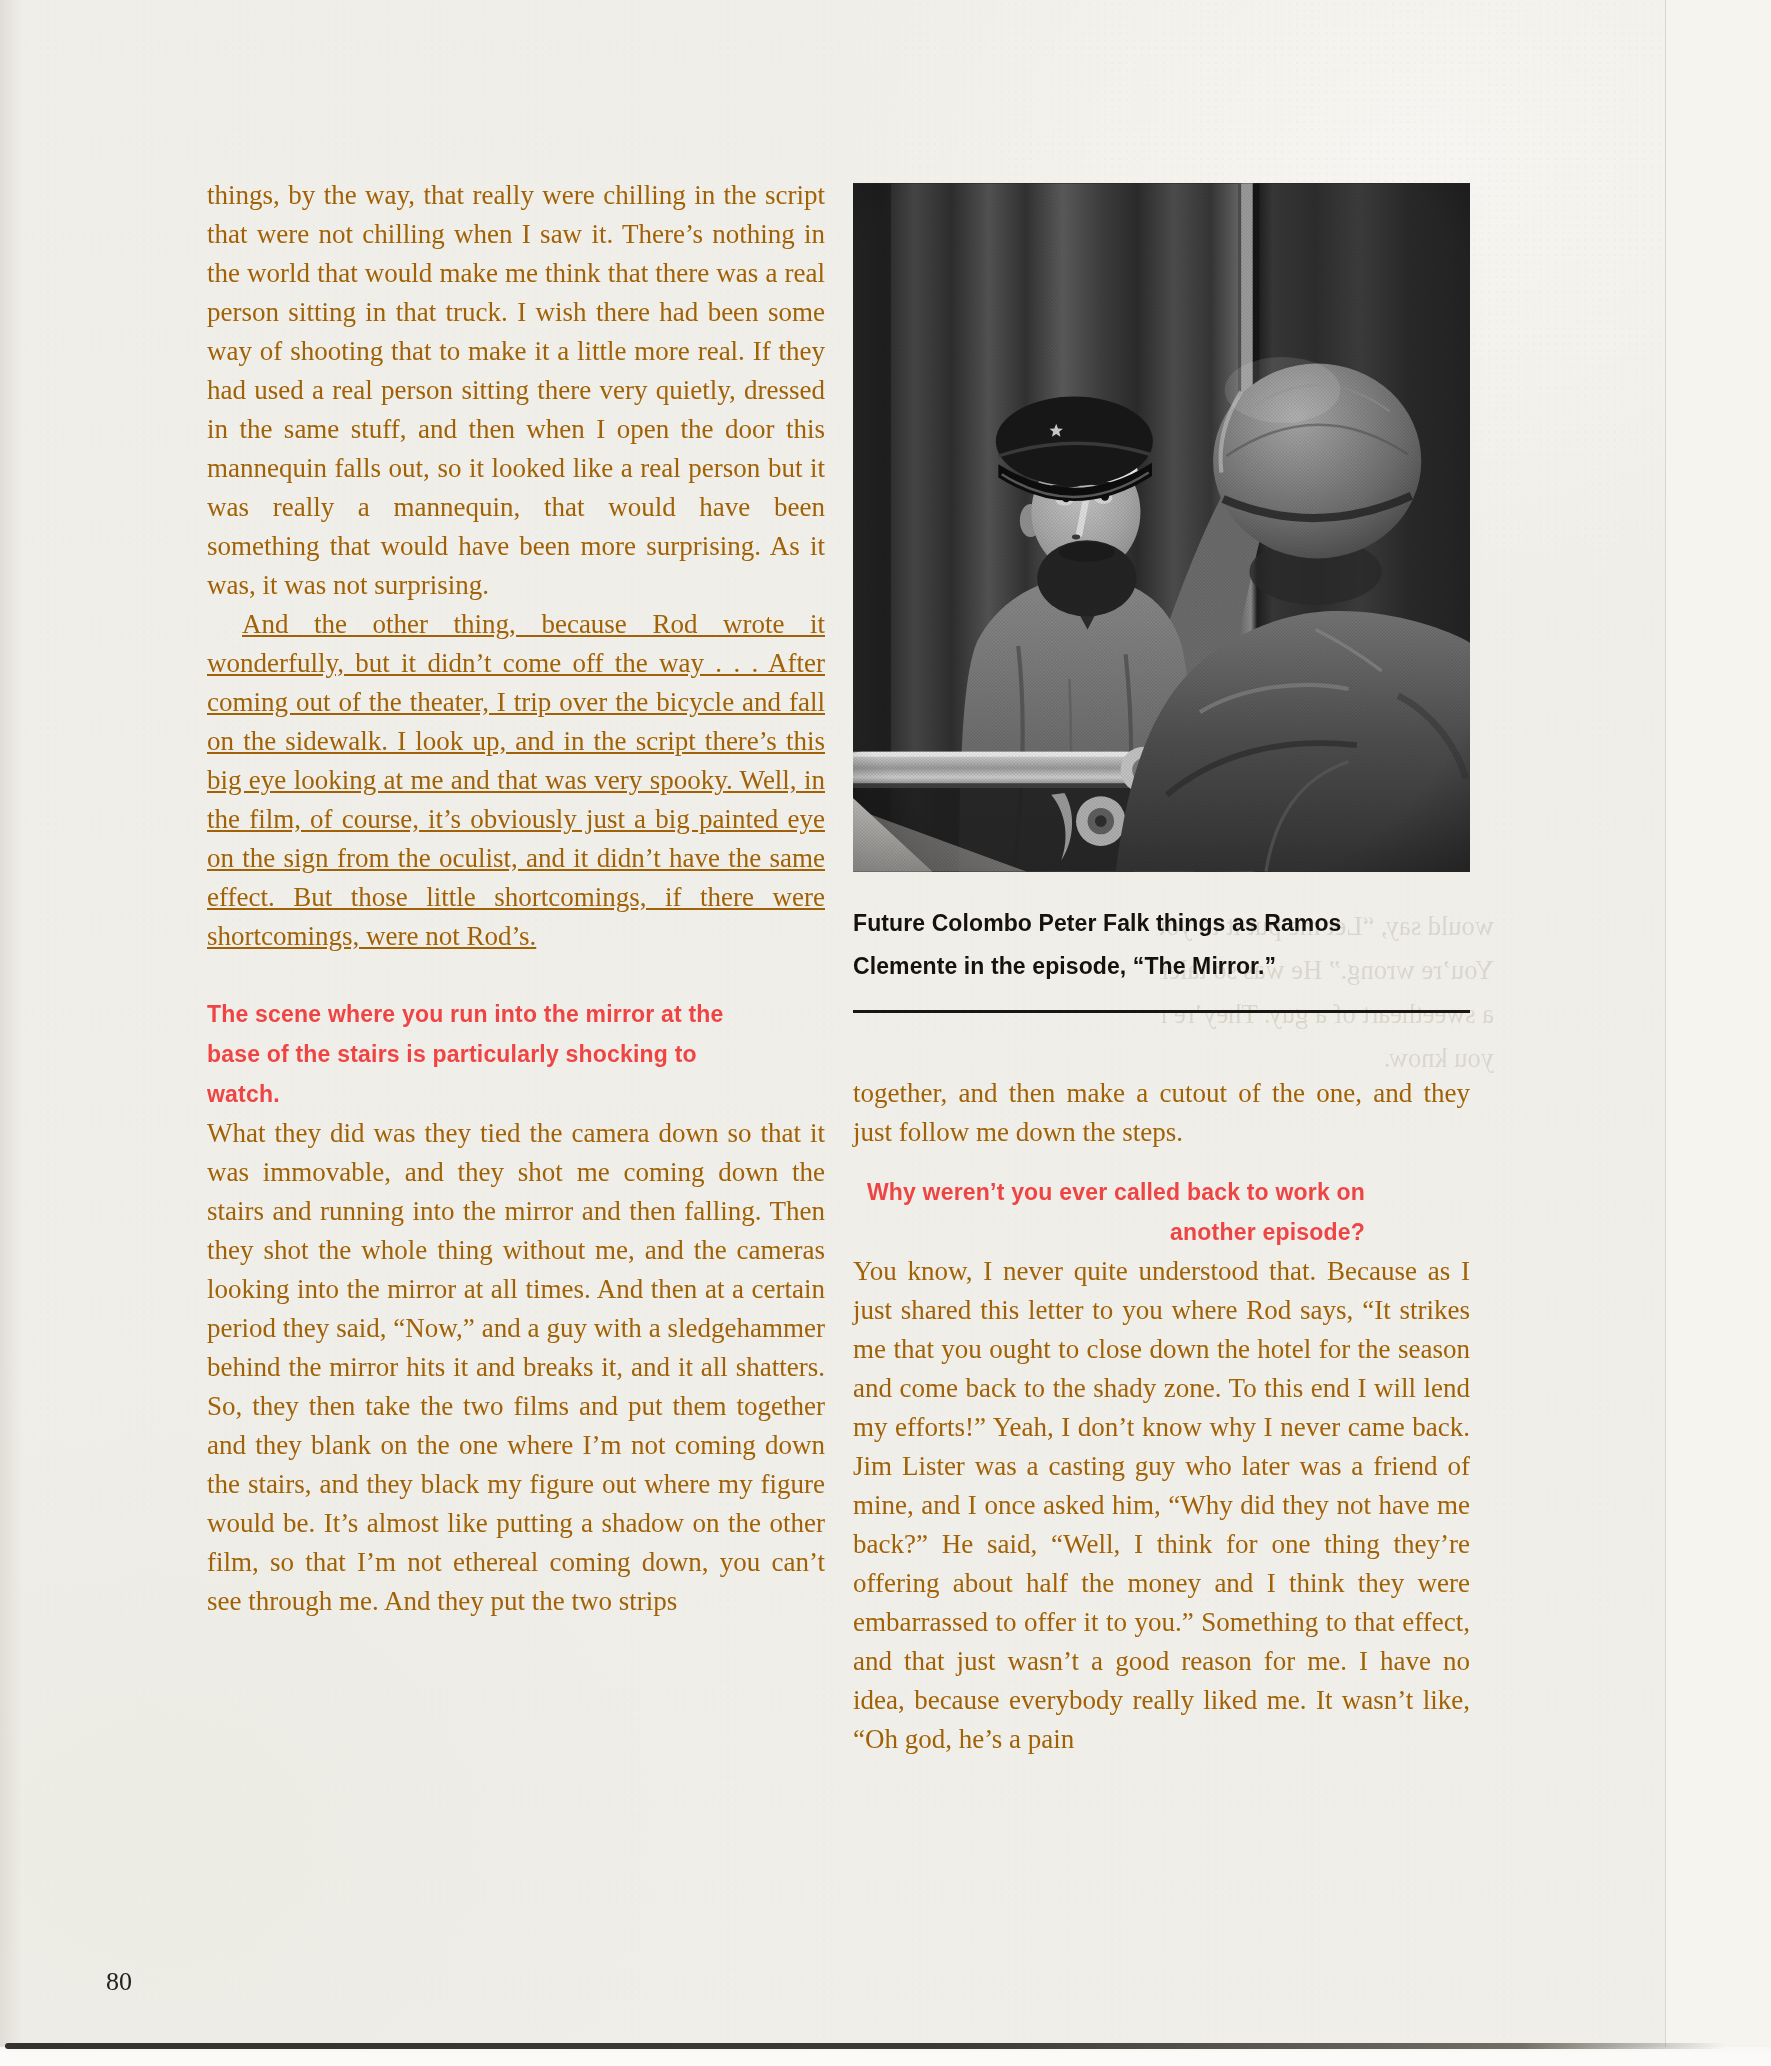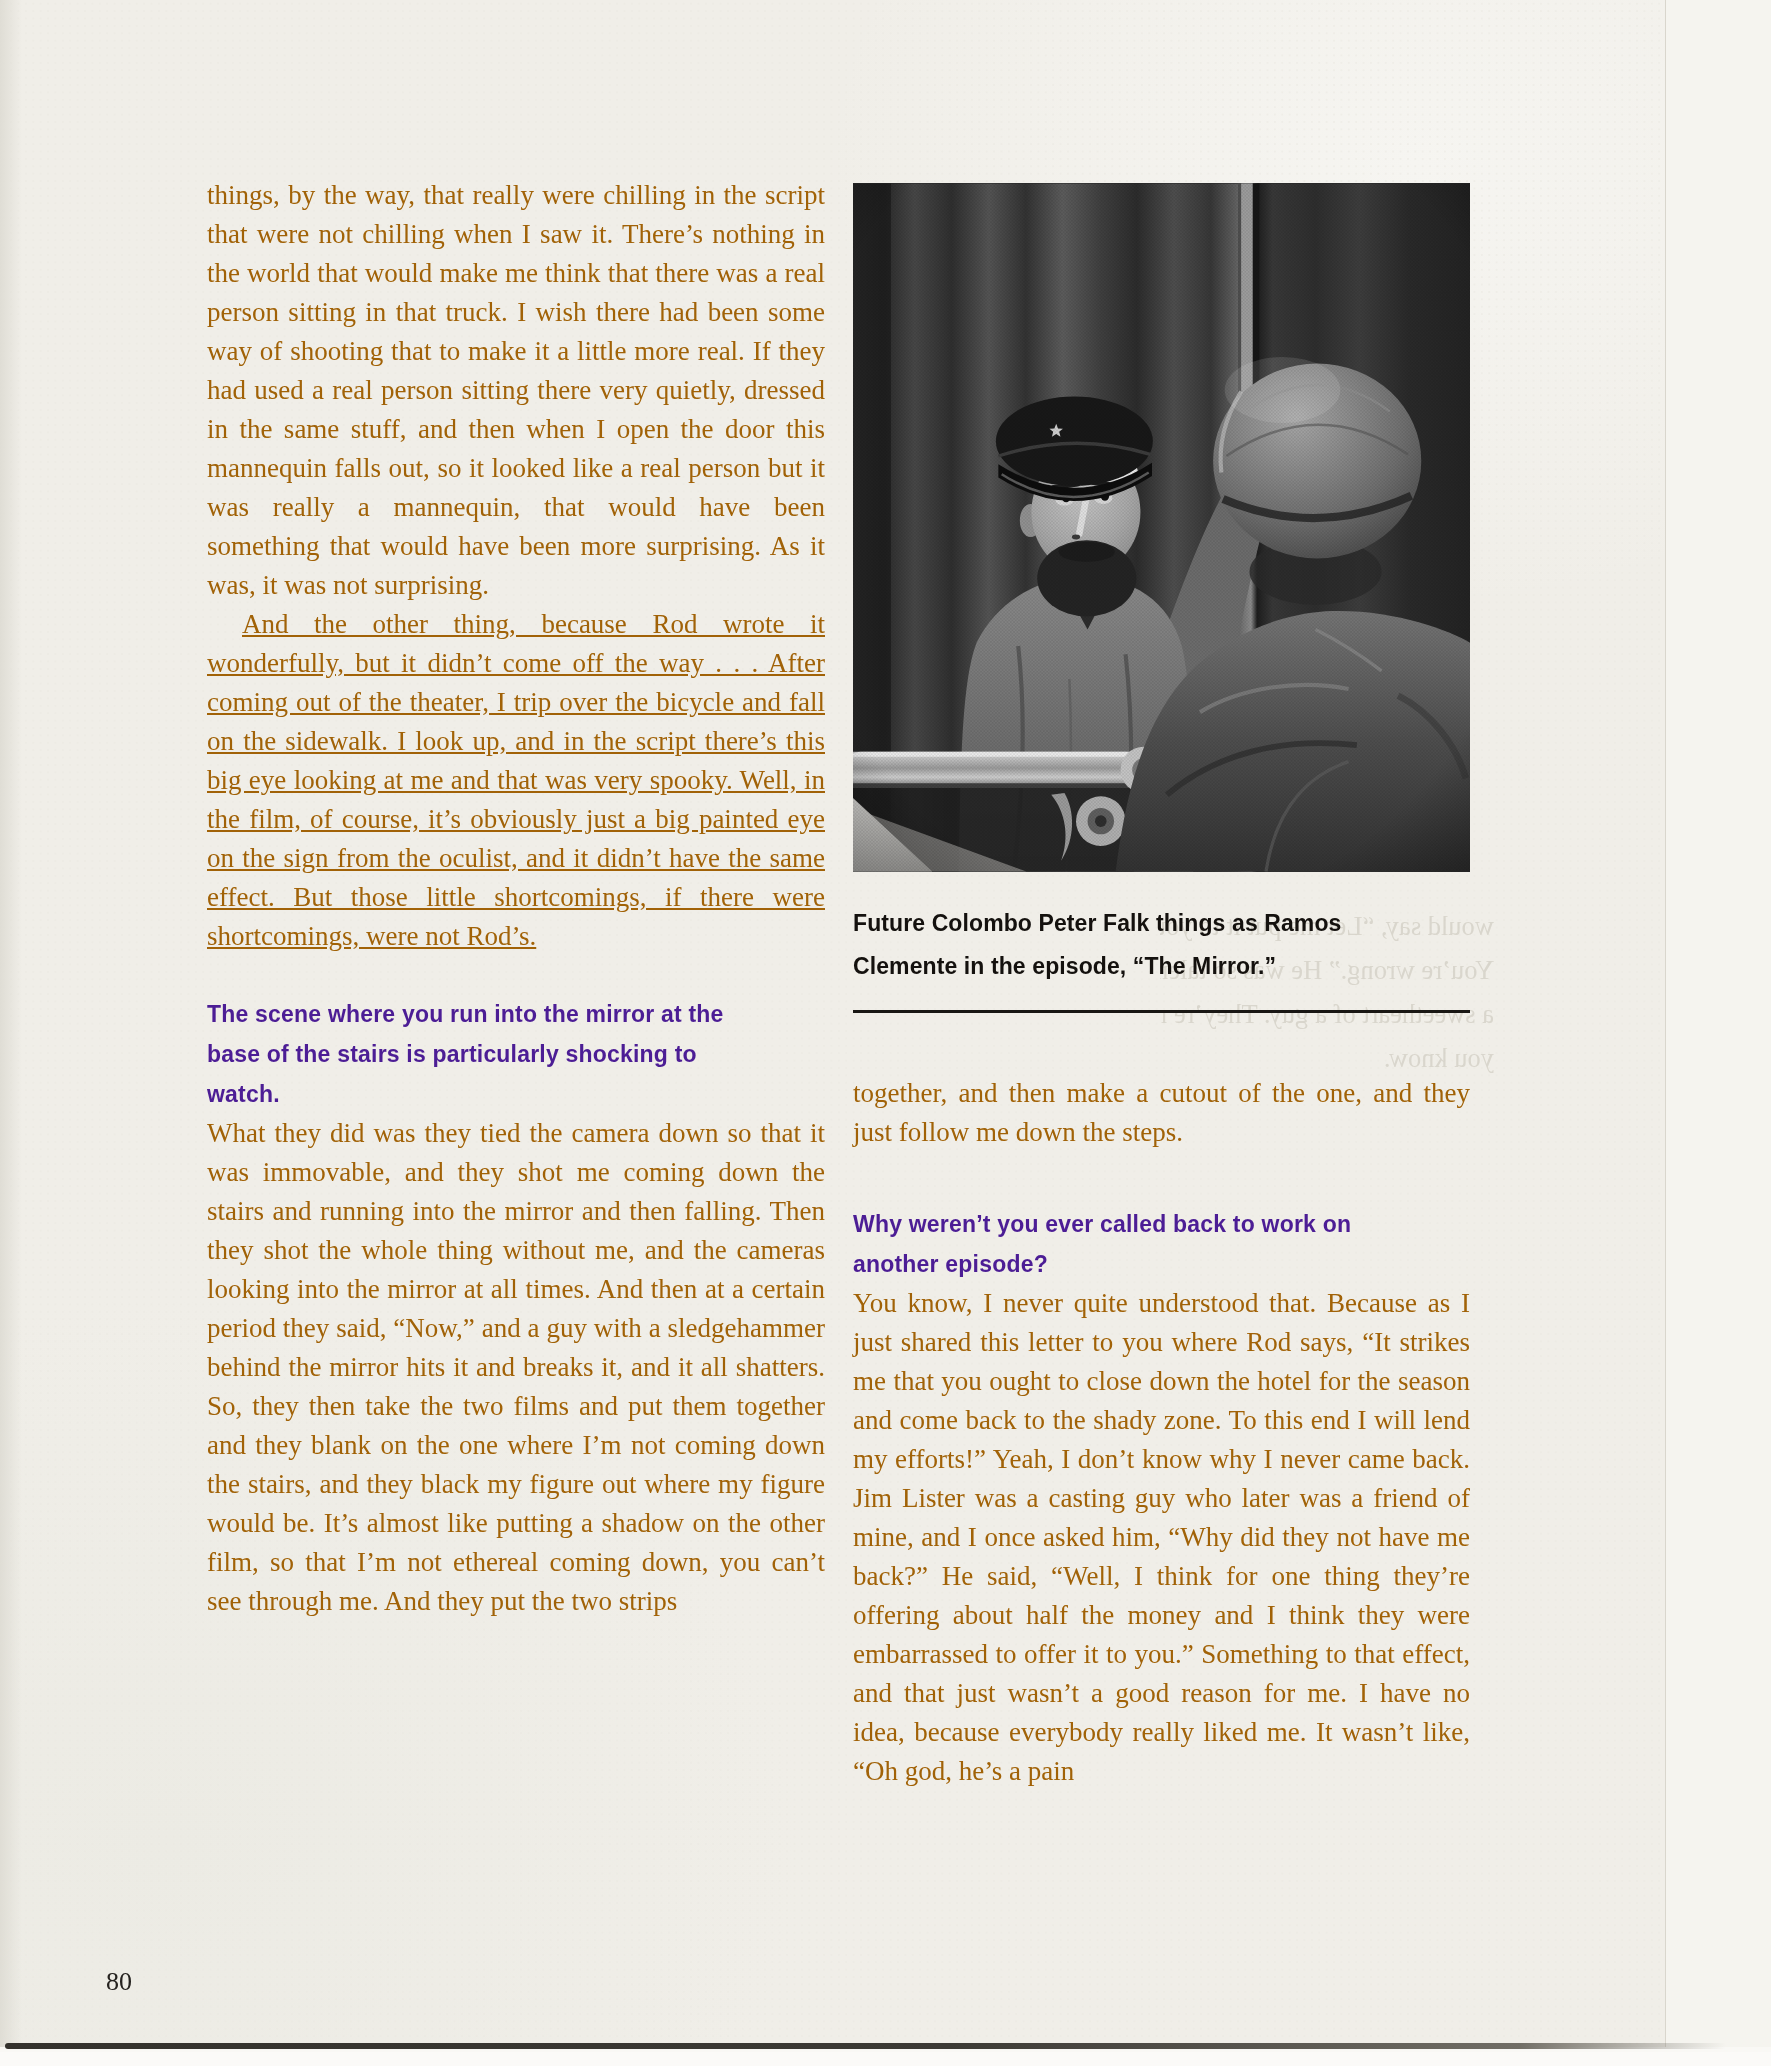--- a/index.html
+++ b/index.html
@@ -22,23 +22,23 @@
   .bottom-strip{position:absolute;left:0;top:2052px;width:1771px;height:15px;background:#fbfaf8;}
   .bottom-edge{position:absolute;left:5px;top:2043px;width:1721px;height:5.8px;border-radius:3.3px;
          background:linear-gradient(90deg,#34322d 0%,#3c3a35 55%,#716e66 88%,rgba(113,110,102,0) 100%);}
 
   
   .col-left{position:absolute;left:207px;top:176px;width:618px;}
   .col-right{position:absolute;left:853px;top:183px;width:617px;}
   p.body{margin:0;font:27px/39px "Liberation Serif",serif;color:#a16207;
          text-align:justify;text-justify:inter-word;}
   p.indent{text-indent:35px;text-decoration:underline;}
-  p.question{font:700 23px/40px "Liberation Sans",sans-serif;color:#4c1d95;
+  p.question{font:700 23px/40px "Liberation Sans",sans-serif;color:#ef4444;
          margin:38px 0 0 0;width:529px;text-align:left;letter-spacing:0.2px;}
-  .col-right p.question{width:512px;margin-top:52px;}
+  .col-right p.question{width:512px;margin-top:20px;text-align:right;}
 
   figure.photo{margin:0;width:617px;height:689px;overflow:hidden;background:#222;}
   .caption{font:700 23px/43px "Liberation Sans",sans-serif;color:#14110e;
          margin:30px 0 0 0;width:579px;letter-spacing:0.1px;}
   hr.rule{border:none;height:3.3px;background:#191714;margin:21.5px 0 0 0;width:617px;}
   .col-right p.first-after-rule{margin-top:61px;}
 
   .pageno{position:absolute;left:106px;top:1969px;font:26px/26px "Liberation Serif",serif;color:#262320;}
 
   

